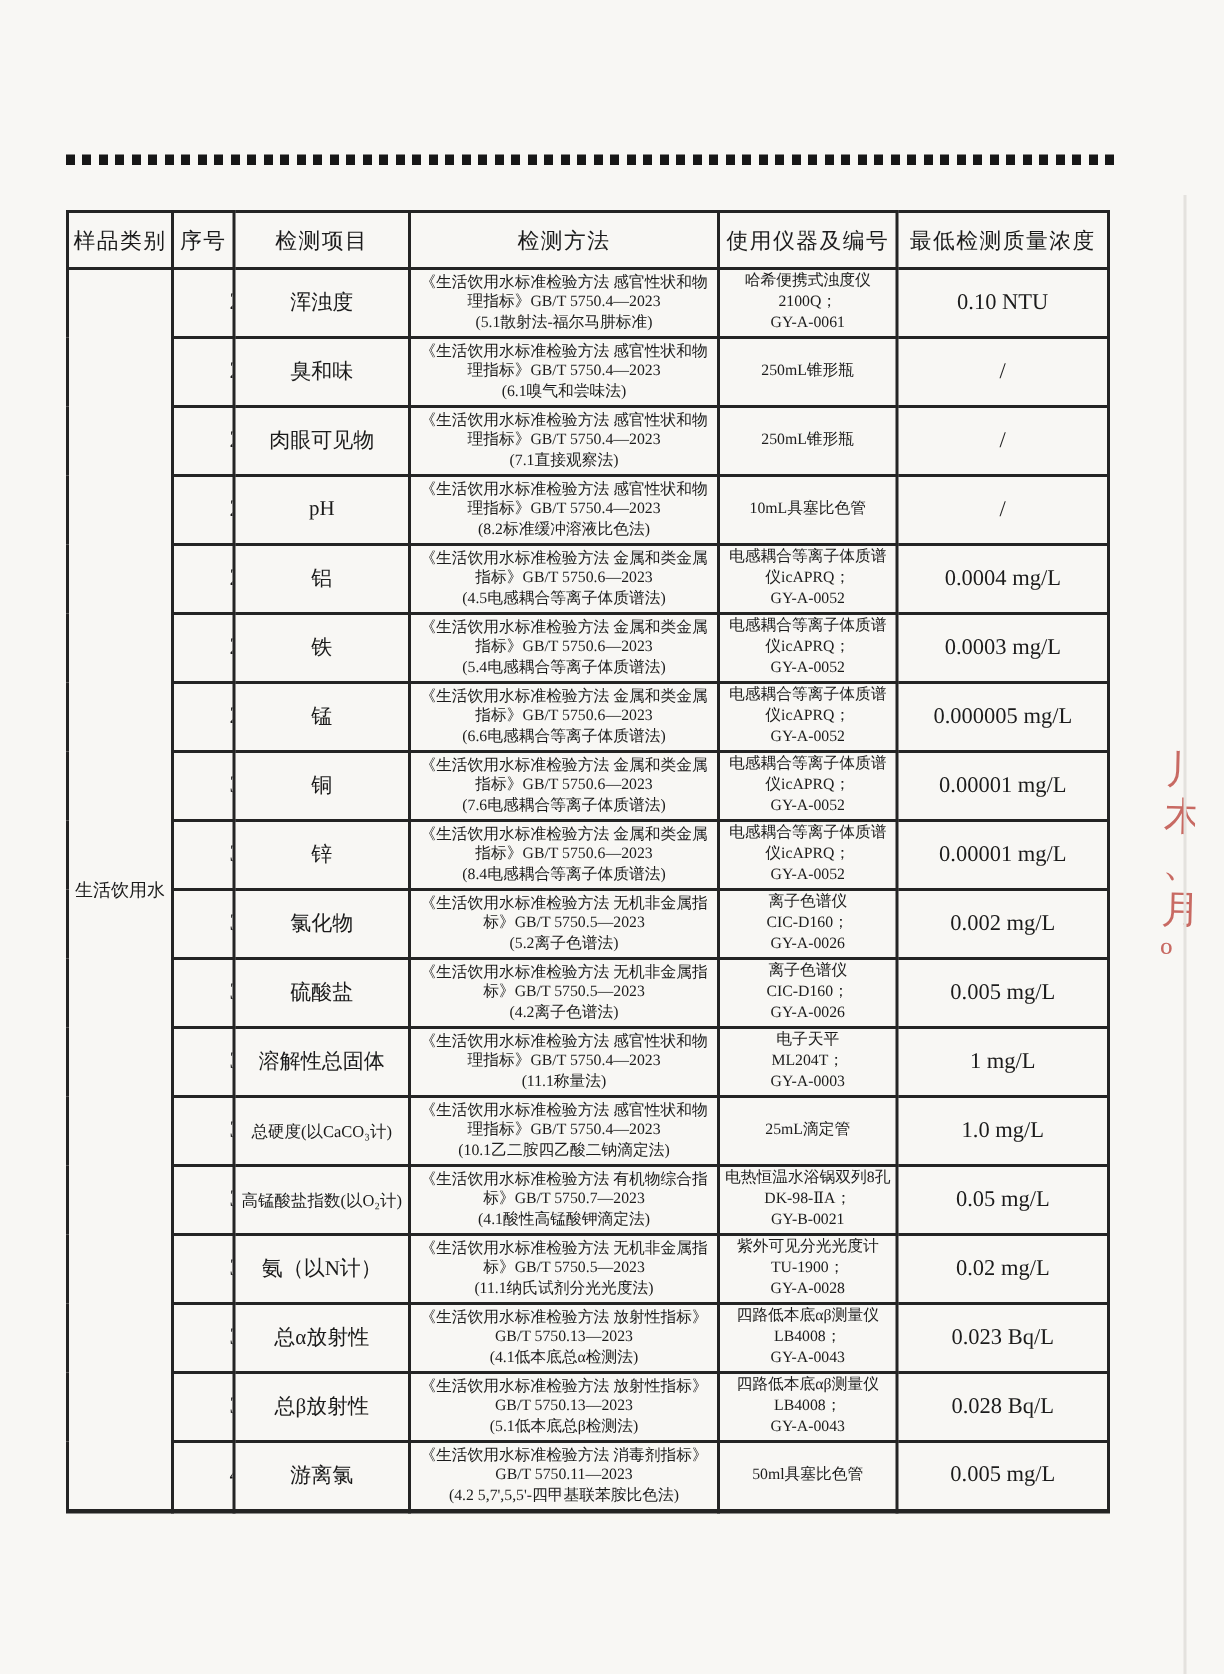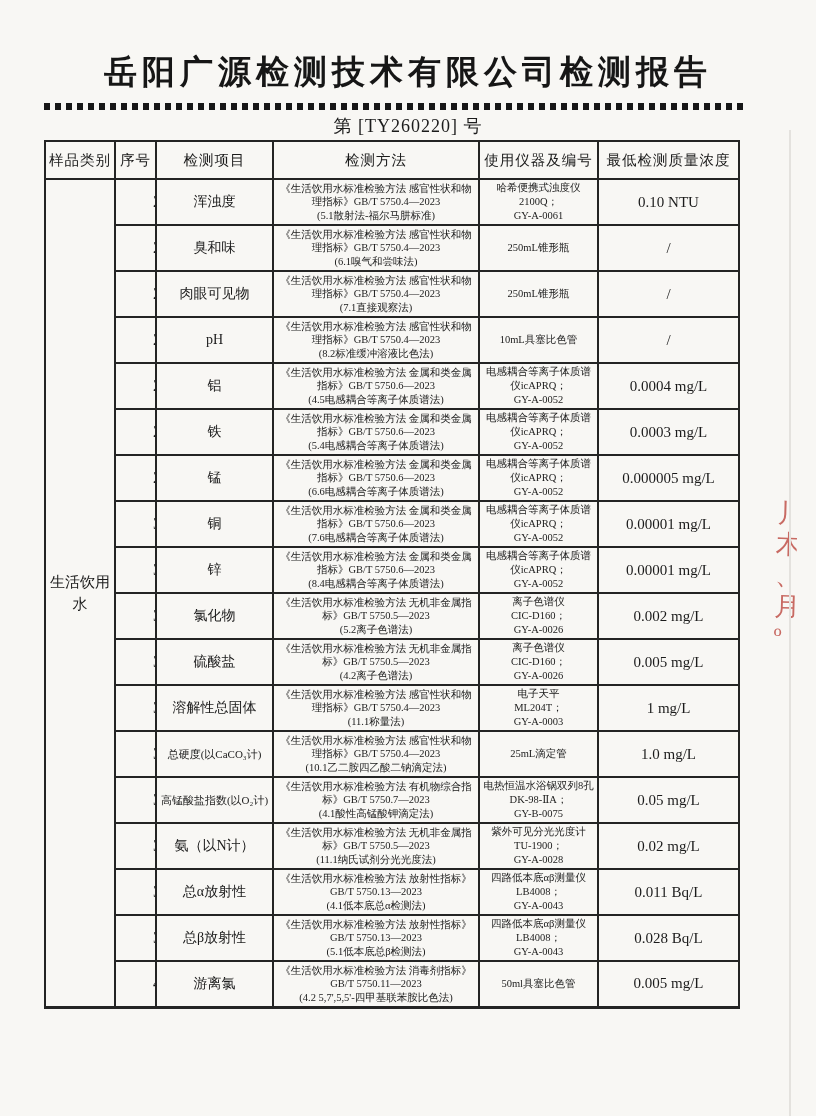--- a/index.html
+++ b/index.html
@@ -54,24 +54,24 @@
     text-align: center;
     vertical-align: middle;
   }
   table.report th {
     height: 38px;
     font-size: 14.5px;
     font-weight: normal;
     letter-spacing: 1px;
   }
   table.report tbody tr { height: 46px; }
-  td.cat  { font-size: 15px; line-height: 22px; padding: 12px 3px; }
+  td.cat  { font-size: 12px; line-height: 22px; padding: 12px 3px; }
   td.seq  { font-size: 16px; padding-left: 37px; }
   td.item { font-size: 14px; padding: 4px 2px; }
-  td.method { font-size: 10.5px; line-height: 13.5px; padding: 1px 4px; border-radius: 20px; }
+  td.method { font-size: 10.5px; line-height: 13.5px; padding: 1px 4px; }
   td.inst   { font-size: 10.5px; line-height: 14px; padding: 1px 3px; }
   td.limit  { font-size: 15px; }
   .mline, .iline { white-space: nowrap; overflow: hidden; }
   .footer {
     position: absolute;
     top: 1016px; left: 0; right: 0;
     text-align: center;
     font-size: 14px;
     letter-spacing: 2px;
   }
@@ -92,25 +92,23 @@
     top: 130px; left: 789px;
     width: 2px; height: 986px;
     background: #e4e2de;
   }
 </style>
 </head>
 <body>
 
 <div class="page">
 
-  <div class="title">岳阳广源检测技术有限公司检测报告</div>
 
   <div class="dotted-rule"></div>
 
-  <div class="doc-no">第 [TY260220] 号</div>
 
   <table class="report">
     <colgroup>
       <col style="width:70px">
       <col style="width:41px">
       <col style="width:117px">
       <col style="width:206px">
       <col style="width:119px">
       <col style="width:141px">
     </colgroup>
@@ -317,21 +315,21 @@
           <td class="seq">36</td>
           <td class="item" style="font-size: 11px; margin-left: 48px;">高锰酸盐指数(以O₂计)</td>
           <td class="method">
             <div class="mline">《生活饮用水标准检验方法 有机物综合指</div>
             <div class="mline">标》GB/T 5750.7—2023</div>
             <div class="mline">(4.1酸性高锰酸钾滴定法)</div>
           </td>
           <td class="inst">
             <div class="iline">电热恒温水浴锅双列8孔</div>
             <div class="iline">DK-98-ⅡA；</div>
-            <div class="iline">GY-B-0075</div>
+            <div class="iline">GY-B-0021</div>
           </td>
           <td class="limit">0.05 mg/L</td>
         </tr>
         <tr>
           <td class="seq">37</td>
           <td class="item">氨（以N计）</td>
           <td class="method">
             <div class="mline">《生活饮用水标准检验方法 无机非金属指</div>
             <div class="mline">标》GB/T 5750.5—2023</div>
             <div class="mline">(11.1纳氏试剂分光光度法)</div>
@@ -349,21 +347,21 @@
           <td class="method">
             <div class="mline">《生活饮用水标准检验方法 放射性指标》</div>
             <div class="mline">GB/T 5750.13—2023</div>
             <div class="mline">(4.1低本底总α检测法)</div>
           </td>
           <td class="inst">
             <div class="iline">四路低本底αβ测量仪</div>
             <div class="iline">LB4008；</div>
             <div class="iline">GY-A-0043</div>
           </td>
-          <td class="limit">0.011 Bq/L</td>
+          <td class="limit">0.023 Bq/L</td>
         </tr>
         <tr>
           <td class="seq">39</td>
           <td class="item">总β放射性</td>
           <td class="method">
             <div class="mline">《生活饮用水标准检验方法 放射性指标》</div>
             <div class="mline">GB/T 5750.13—2023</div>
             <div class="mline">(5.1低本底总β检测法)</div>
           </td>
           <td class="inst">

